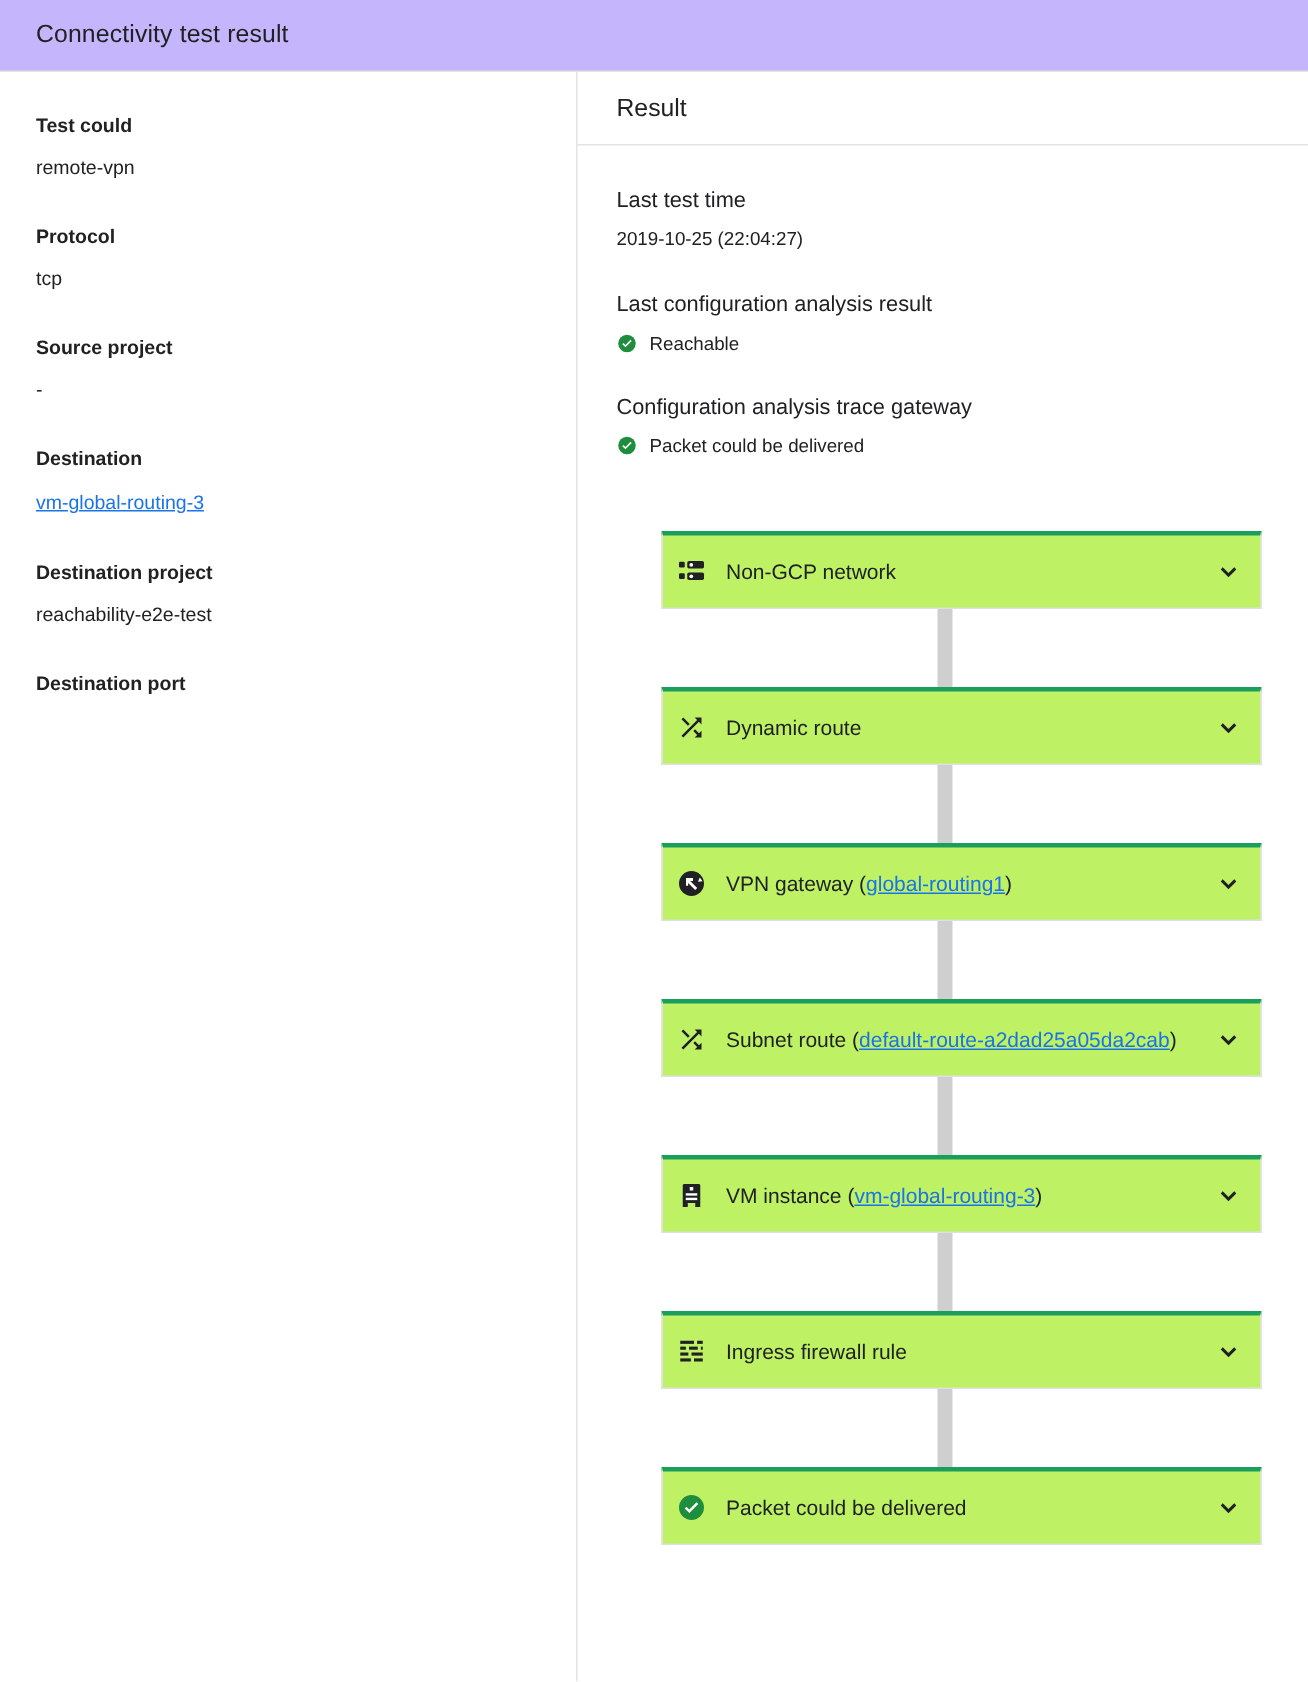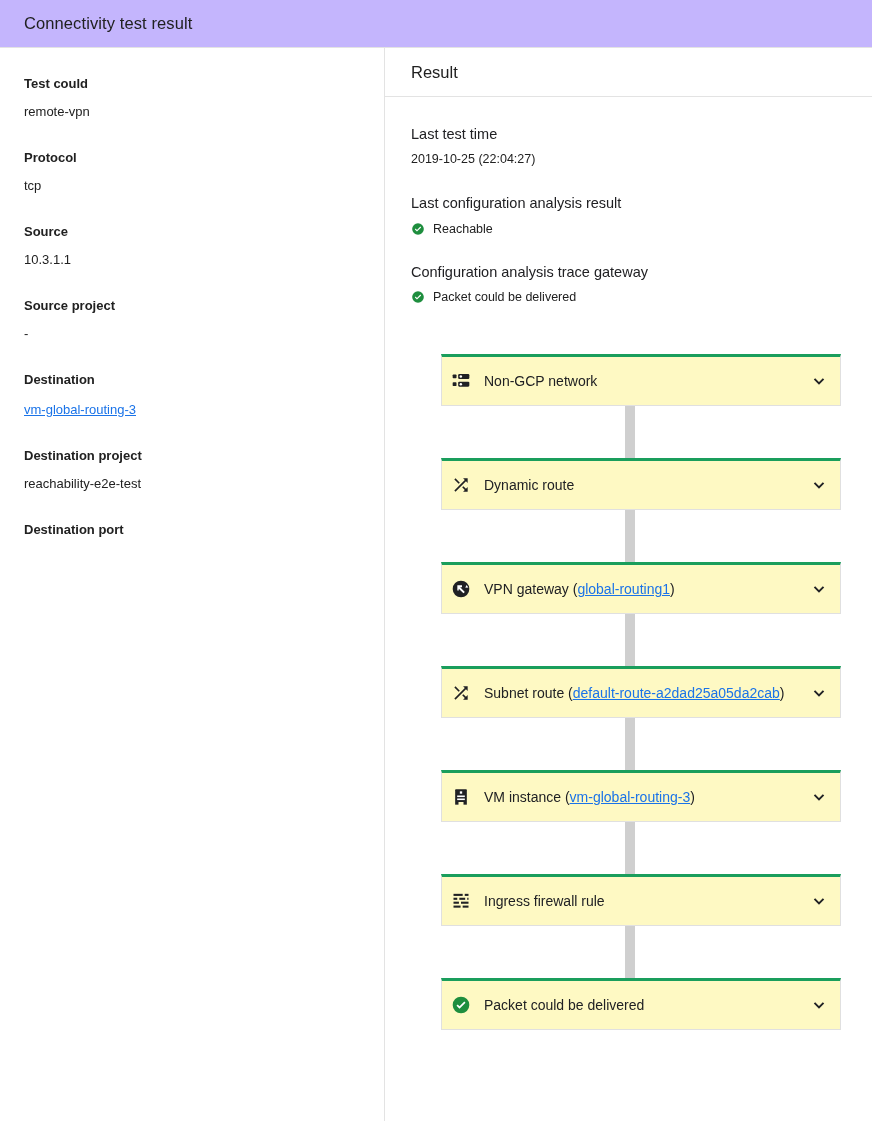--- a/index.html
+++ b/index.html
@@ -38,21 +38,21 @@
   .rlabel{font-size:14.5px;font-weight:400;color:#212124;margin-bottom:9px;line-height:1.2;}
   .rvalue{font-size:12.5px;color:#212121;line-height:1.2;}
   .status-row{display:flex;align-items:center;gap:8px;font-size:12.5px;}
   .status-icon{width:14px;height:14px;display:inline-flex;}
   .status-icon svg{width:14px;height:14px;display:block;}
 
   
   .trace{position:relative;margin:50px 0 0 30px;width:400px;}
   .trace-connector{position:absolute;left:calc(50% - 16px);top:26px;bottom:26px;
     width:10px;background:var(--connector-gray);z-index:0;}
-  .card{position:relative;z-index:1;background:#fef9c3;
+  .card{position:relative;z-index:1;background:#bef264;
     border:1px solid #e0e0e0;border-top:3px solid var(--card-accent-green);
     height:52px;display:flex;align-items:center;padding:0 12px 0 9px;
     margin-bottom:52px;cursor:pointer;}
   .card:last-child{margin-bottom:0;}
   .card-icon{width:20px;height:20px;flex:0 0 20px;margin-right:13px;display:inline-flex;}
   .card-icon svg{width:20px;height:20px;display:block;}
   .card-text{font-size:14px;color:#202124;white-space:nowrap;}
   .chevron{margin-left:auto;width:18px;height:18px;display:inline-flex;cursor:pointer;}
   .chevron svg{width:18px;height:18px;display:block;}
 </style>
@@ -69,24 +69,20 @@
     <div id="fields-container">
         <div class="field">
           <div class="field-label">Test could</div>
           <div class="field-value">remote-vpn</div>
         </div>
         <div class="field">
           <div class="field-label">Protocol</div>
           <div class="field-value">tcp</div>
         </div>
         <div class="field">
-          <div class="field-label">Source</div>
-          <div class="field-value">10.3.1.1</div>
-        </div>
-        <div class="field">
           <div class="field-label">Source project</div>
           <div class="field-value">-</div>
         </div>
         <div class="field"><div class="field-label">Destination</div><a class="field-value link" href="#">vm-global-routing-3</a></div>
         <div class="field">
           <div class="field-label">Destination project</div>
           <div class="field-value">reachability-e2e-test</div>
         </div>
         <div class="field">
           <div class="field-label">Destination port</div>

